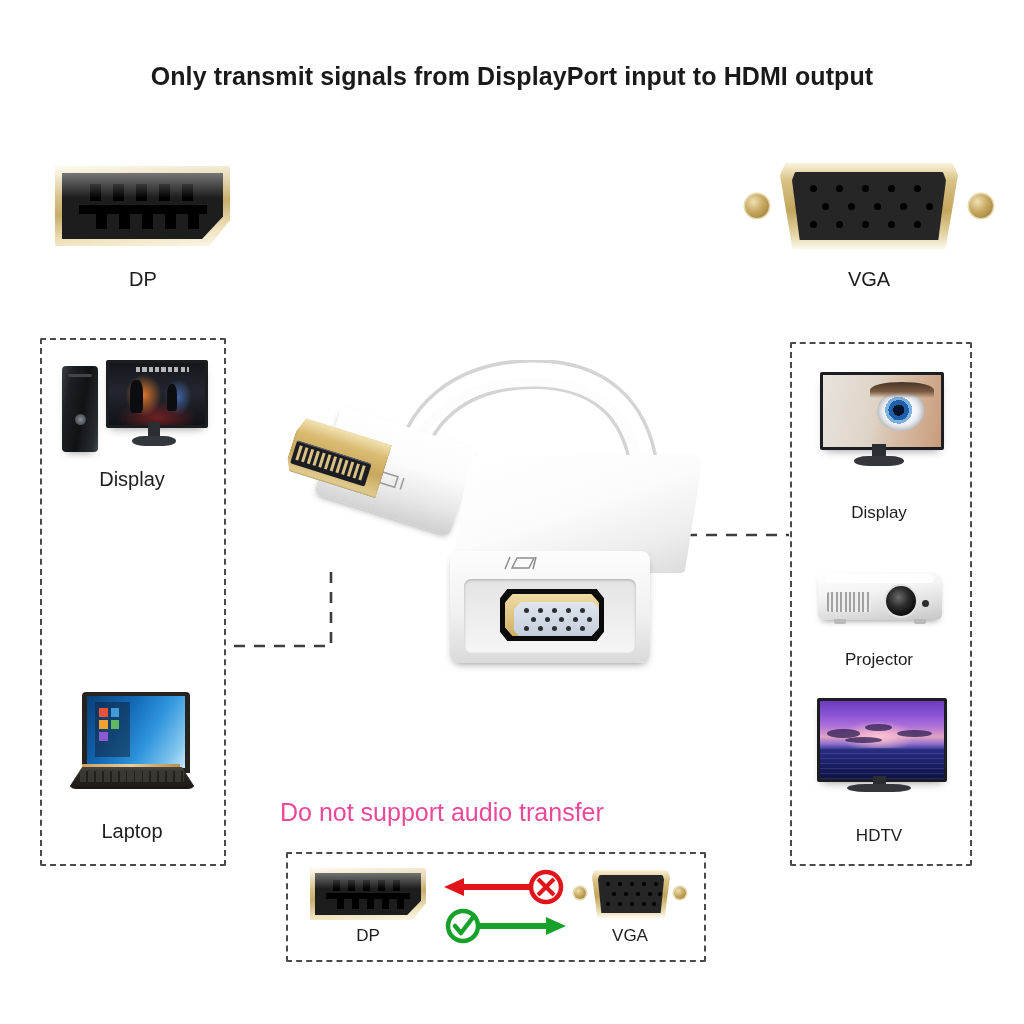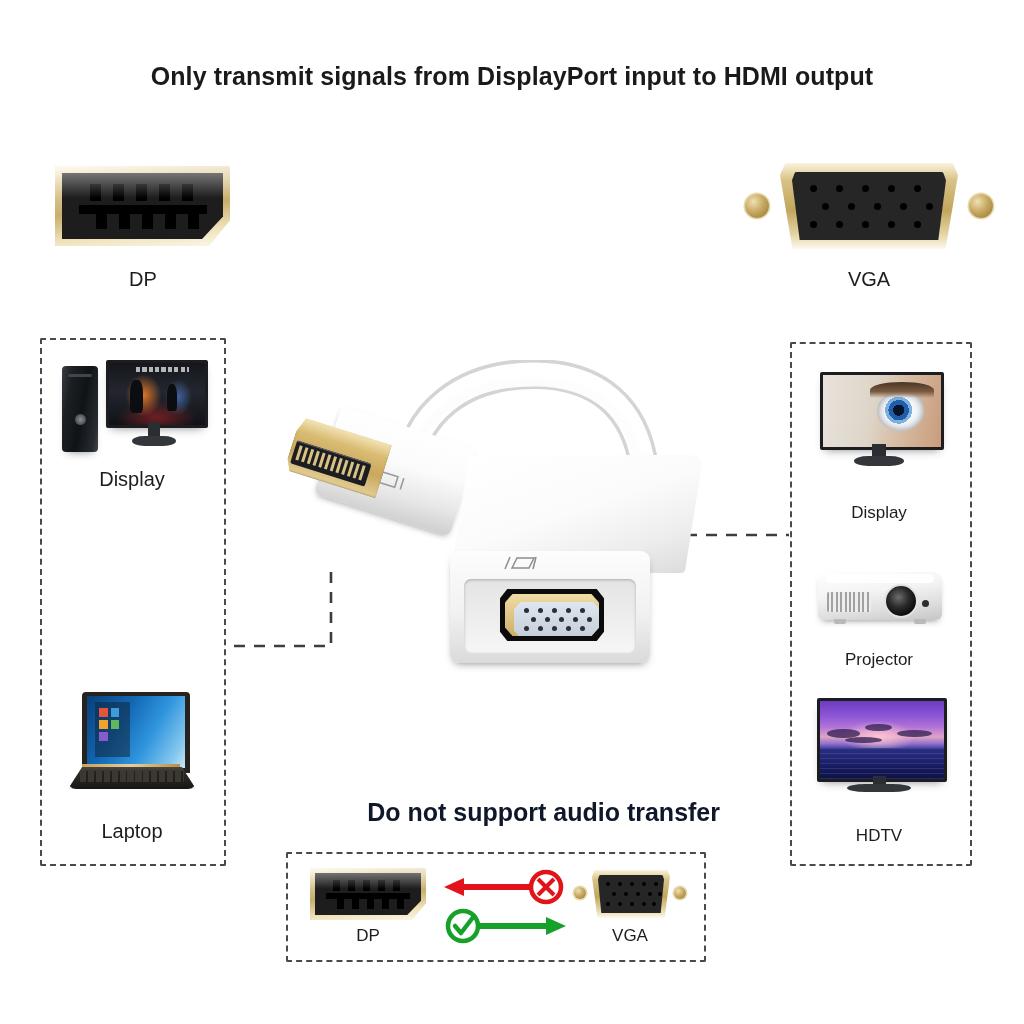--- a/index.html
+++ b/index.html
@@ -367,21 +367,21 @@
               <i style="left:66px;top:24px"></i>
             </div>
           </div>
         </div>
       </div>
     </div>
   </div>
 </div>
 
 <div class="abs" style="left:280px;top:798px;width:440px;height:40px;font-size:25px;
-     text-align:right;color:#0f172a;font-weight:bold;">Do not support audio transfer</div>
+     text-align:left;color:#ec4899;">Do not support audio transfer</div>
 
 <div class="abs dashbox" style="left:286px;top:852px;width:416px;height:106px;">
 
   <div class="abs" style="left:22px;top:14px;width:116px;height:52px;">
     <div class="dp-conn" style="width:116px;height:52px;
          clip-path:polygon(0 0,100% 0,100% 68%,88% 100%,0 100%);">
       <div class="dp-inner" style="left:5px;top:5px;width:106px;height:42px;
            clip-path:polygon(0 0,100% 0,100% 66%,87% 100%,0 100%);">
         <div class="dp-pin" style="left:18px;top:7px;width:7px;height:11px;"></div>
         <div class="dp-pin" style="left:33px;top:7px;width:7px;height:11px;"></div>

